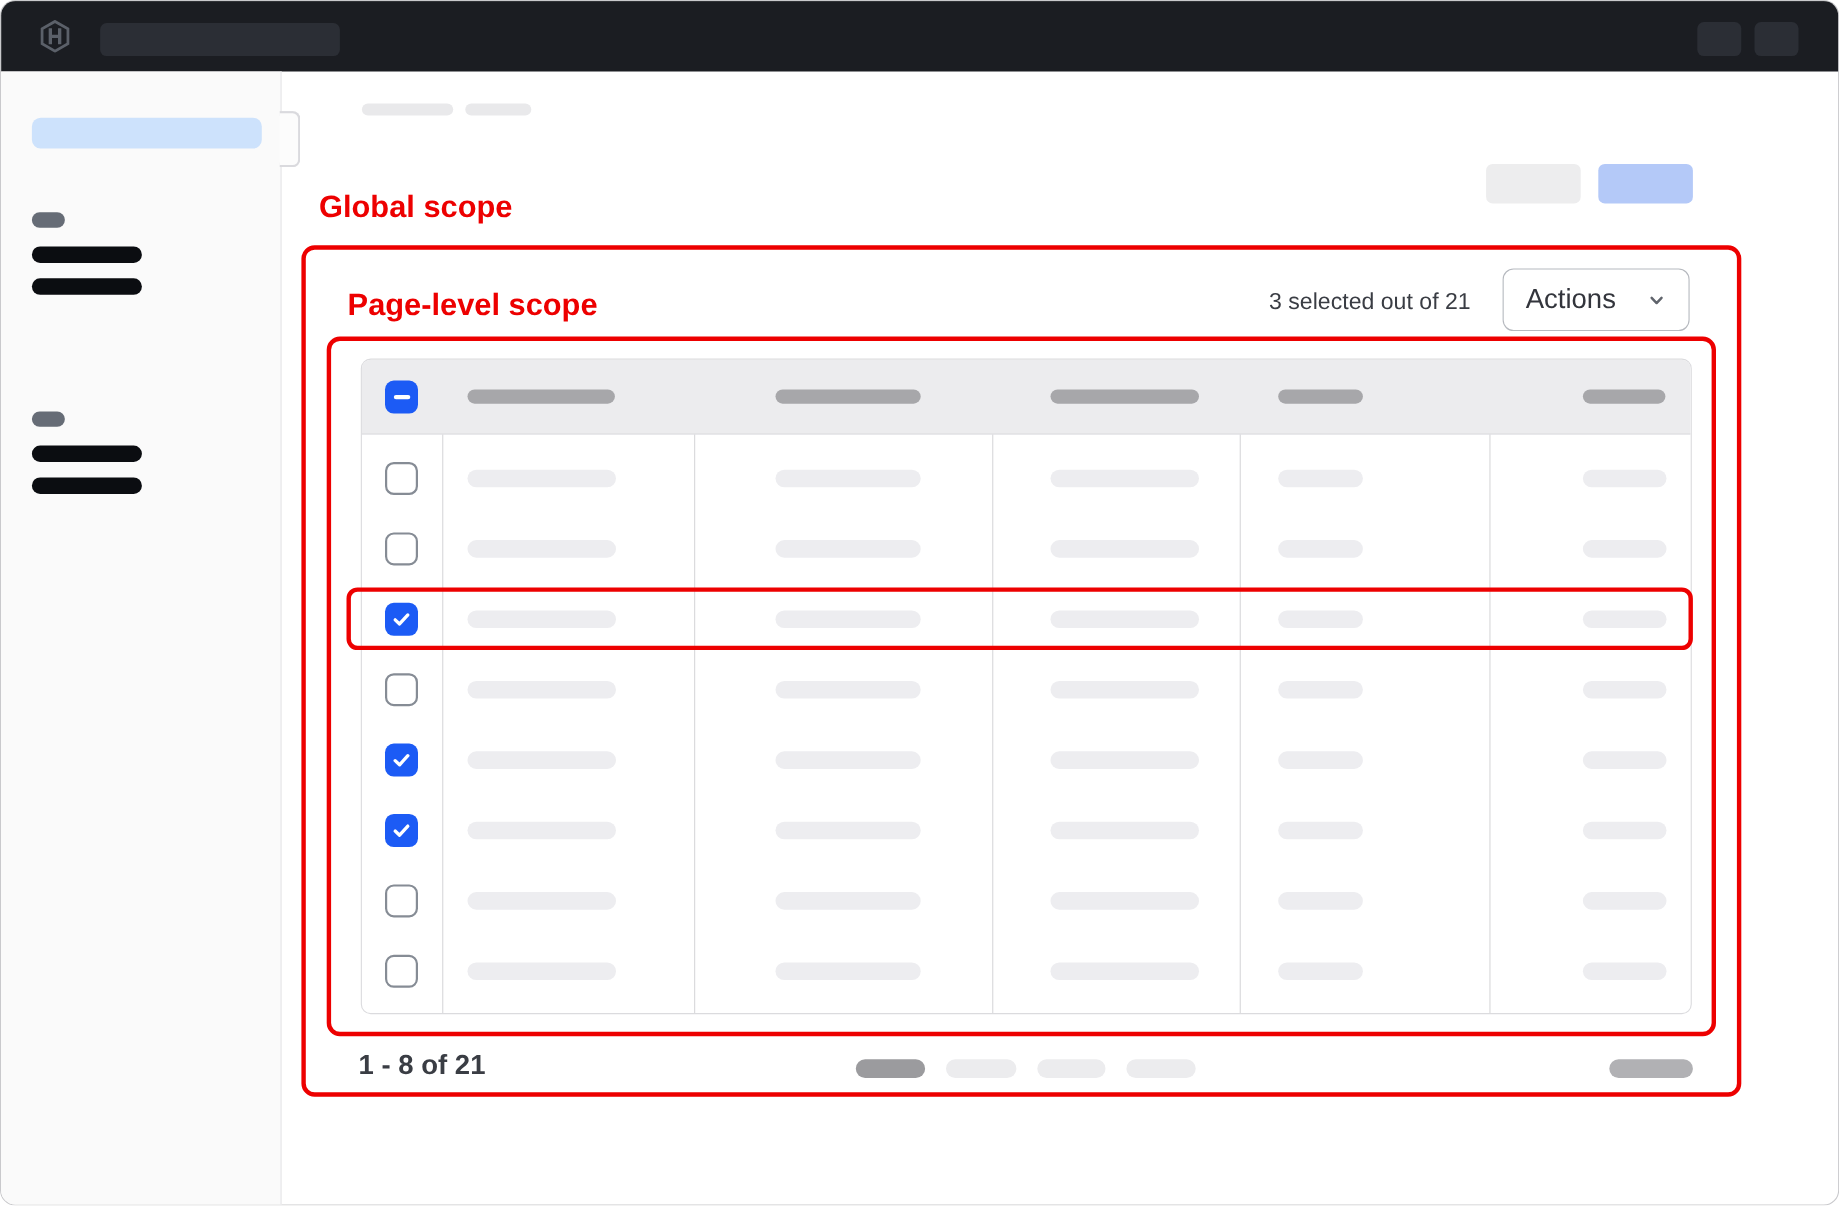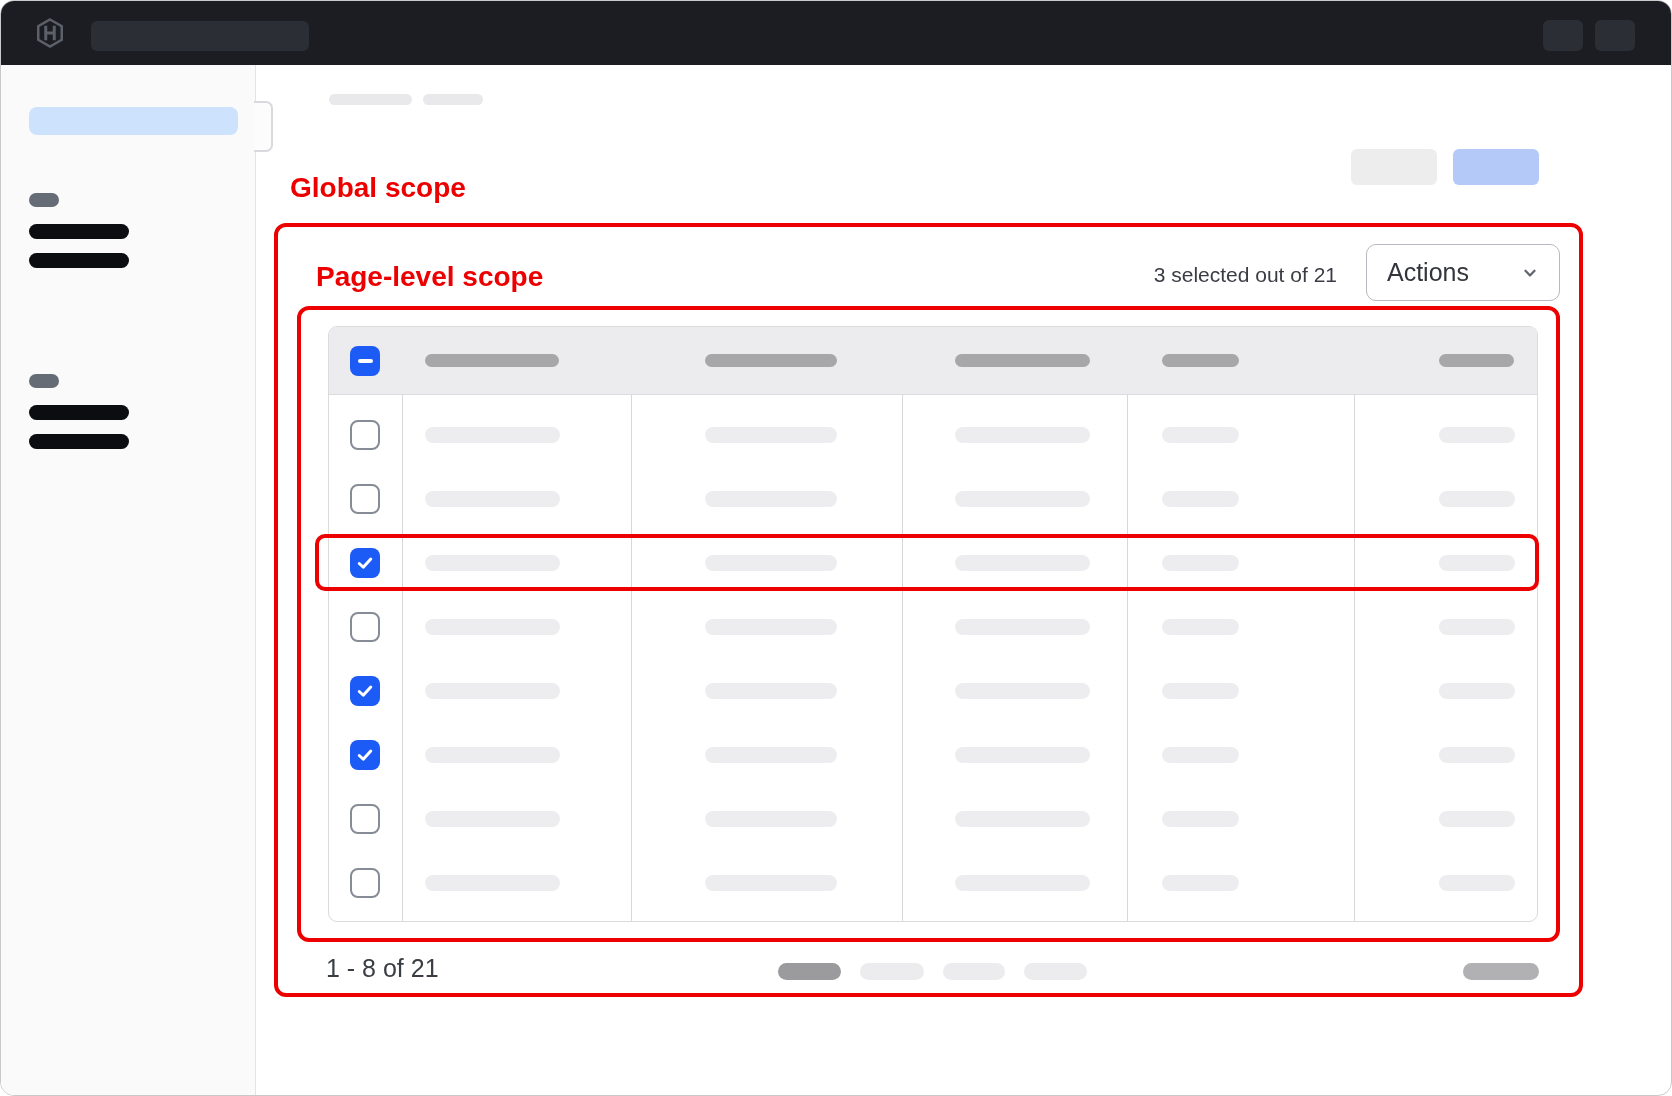--- a/index.html
+++ b/index.html
@@ -30,21 +30,21 @@
   .ann-label { position:absolute; color:var(--annotation-red,#ed0000); font-weight:700; font-size:28px; line-height:1.1; pointer-events:none; white-space:nowrap; }
   #ann-global-label { left:289px; top:172px; }
   #ann-page-label  { left:315px; top:261px; }
   #ann-row-label   { left:410px; top:488px; }
   .ann-rect { position:absolute; border:4.5px solid var(--annotation-red,#ed0000); box-sizing:border-box; pointer-events:none; z-index:30; }
   #ann-global-rect { left:273px; top:222px; width:1309px; height:774px; border-radius:12px; }
   #ann-page-rect   { left:296px; top:305px; width:1263px; height:636px; border-radius:12px; }
   #ann-row-rect    { left:314px; top:533px; width:1224px; height:57px;  border-radius:10px; }
   
   #selection-summary { position:absolute; right:334px; top:262px; font-size:21px; color:var(--text-dark,#3a3d44); }
-  #actions-button { position:absolute; left:1365px; top:243px; width:194px; height:57px; box-sizing:border-box;
+  #actions-button { position:absolute; left:1365px; top:243px; width:170px; height:57px; box-sizing:border-box;
     background:#fff; border:1px solid #b6b9bf; border-radius:10px; display:flex; align-items:center; justify-content:space-between;
     padding:0 20px; cursor:pointer; }
   #actions-button .lbl { font-size:25px; color:#33353c; }
   
   #table { position:absolute; left:327px; top:325px; width:1210px; height:596px; border:1px solid #dbdbde; border-radius:9px; box-sizing:border-box; overflow:hidden; background:#fff; }
   .vline { position:absolute; top:0; bottom:0; width:1px; background:#d7d7da; }
   #thead { position:absolute; left:0; top:0; right:0; height:68px; background:#ececee; border-bottom:1px solid #dcdcdf; box-sizing:border-box; }
   .hbar { position:absolute; top:27px; height:13px; border-radius:6.5px; background:var(--skeleton-gray,#a7a7aa); }
   #tbody { position:absolute; left:0; top:68px; right:0; padding-top:8px; }
   .trow { position:relative; height:64px; }
@@ -56,21 +56,21 @@
   .c5 { left:1110px; width:76px; }
   .checkbox { position:absolute; left:21px; width:30px; height:30px; border-radius:8px; box-sizing:border-box; background:#fff; border:2px solid #868c95; cursor:pointer; display:flex; align-items:center; justify-content:center; }
   .checkbox.checked, .checkbox.indeterminate { background:var(--accent-blue,#1c5bf5); border:none; }
   .checkbox svg { display:none; width:20px; height:20px; }
   .checkbox.checked svg { display:block; }
   .minus { display:none; width:15px; height:3.5px; border-radius:2px; background:#fff; }
   .checkbox.indeterminate .minus { display:block; }
   #thead .checkbox { top:19px; }
   .trow .checkbox { top:17px; }
   
-  #page-range { position:absolute; left:325px; top:953px; font-size:25px; color:var(--text-dark,#3a3d44); }
+  #page-range { position:absolute; left:325px; top:953px; font-size:25px; color:var(--text-dark,#3a3d44);font-weight:bold; }
   .pg-pill { position:absolute; top:962px; height:17px; border-radius:8.5px; background:#ececee; }
   #pg1 { left:777px; width:63px; background:#9b9b9e; }
   #pg2 { left:859px; width:64px; }
   #pg3 { left:942px; width:62px; }
   #pg4 { left:1023px; width:63px; }
   #pg-size { left:1462px; width:76px; background:#b1b1b4; }
 </style>
 </head>
 <body>
 

